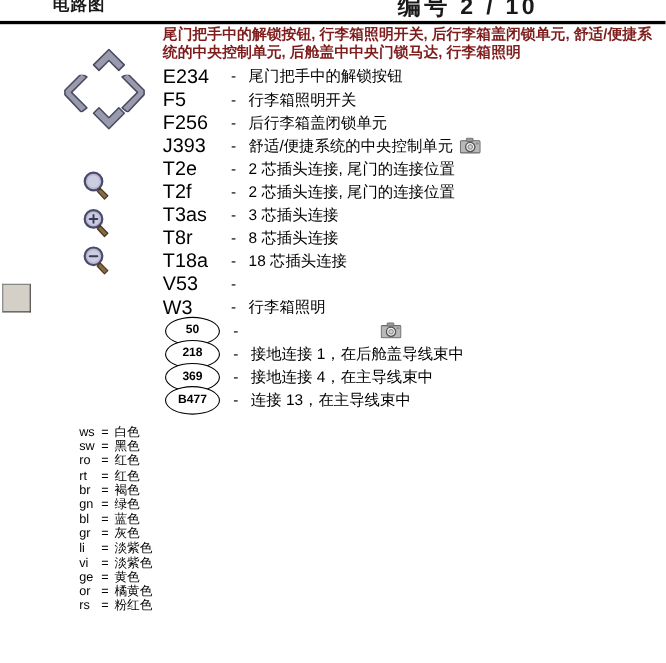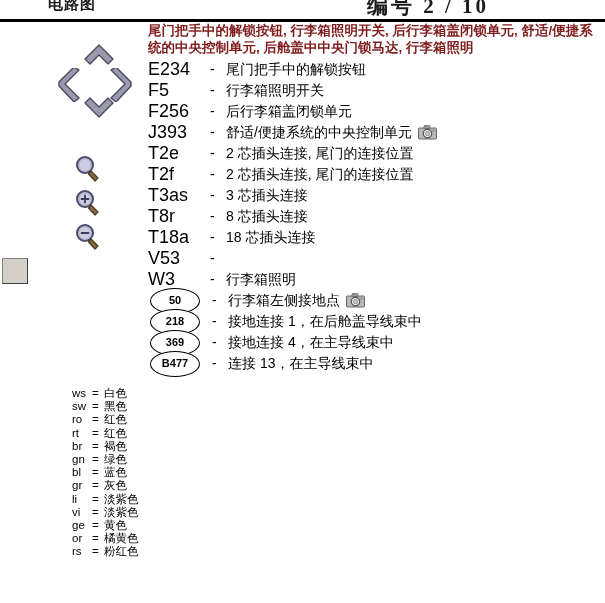--- a/index.html
+++ b/index.html
@@ -10,21 +10,20 @@
     overflow:hidden;
     position:relative;
     color:#000;
   }
 
   
   #topbar{
     position:absolute;left:0;top:0;width:497px;height:19px;
     background:#ffffff;
     overflow:hidden;
-    font-family:Liberation Serif, serif;
   }
   #topbar .tb-left{
     position:absolute;left:48px;top:-5px;
     font-size:15px;font-weight:bold;letter-spacing:1px;
     color:#1a1a1a;white-space:nowrap;
   }
   #topbar .tb-right{
     position:absolute;right:8px;top:-8px;
     font-size:21px;font-weight:bold;letter-spacing:3px;
     color:#1a1a1a;white-space:nowrap;
@@ -253,21 +252,20 @@
         <div class="dash">-</div>
       </div>
       <div class="row">
         <div class="code">W3</div>
         <div class="dash">-</div>
         <div class="desc">行李箱照明</div>
       </div>
       <div class="row circ">
         <div class="circle-code">50</div>
         <div class="dash">-</div>
-        <div class="desc">行李箱左侧接地点</div>
         <span class="cam" style="left: 198px; top: 3px;"><svg width="19" height="15" viewBox="0 0 19 15">
             <rect x="0.5" y="3" width="18" height="11" rx="1" fill="#b8b8b8" stroke="#6a6a6a" stroke-width="1"></rect>
             <rect x="6" y="0.5" width="6" height="3" rx="0.6" fill="#9a9a9a" stroke="#6a6a6a" stroke-width="0.8"></rect>
             <circle cx="9.5" cy="8.6" r="4.2" fill="#f2f2f2" stroke="#555" stroke-width="1.2"></circle>
             <circle cx="9.5" cy="8.6" r="2.1" fill="#cfcfcf" stroke="#777" stroke-width="0.8"></circle>
             <rect x="14.5" y="4.6" width="2.6" height="1.8" rx="0.4" fill="#8d8d8d"></rect>
           </svg></span>
       </div>
       <div class="row circ">
         <div class="circle-code">218</div>

